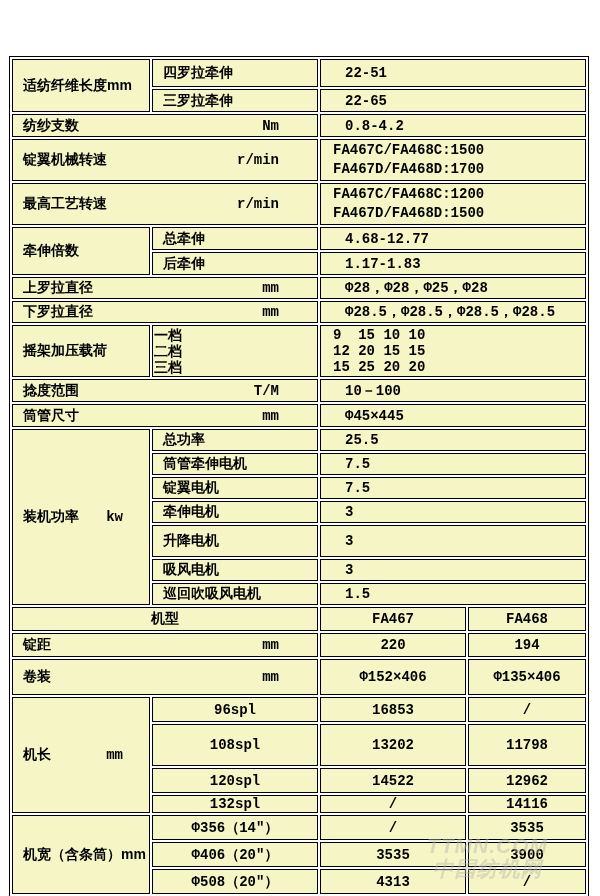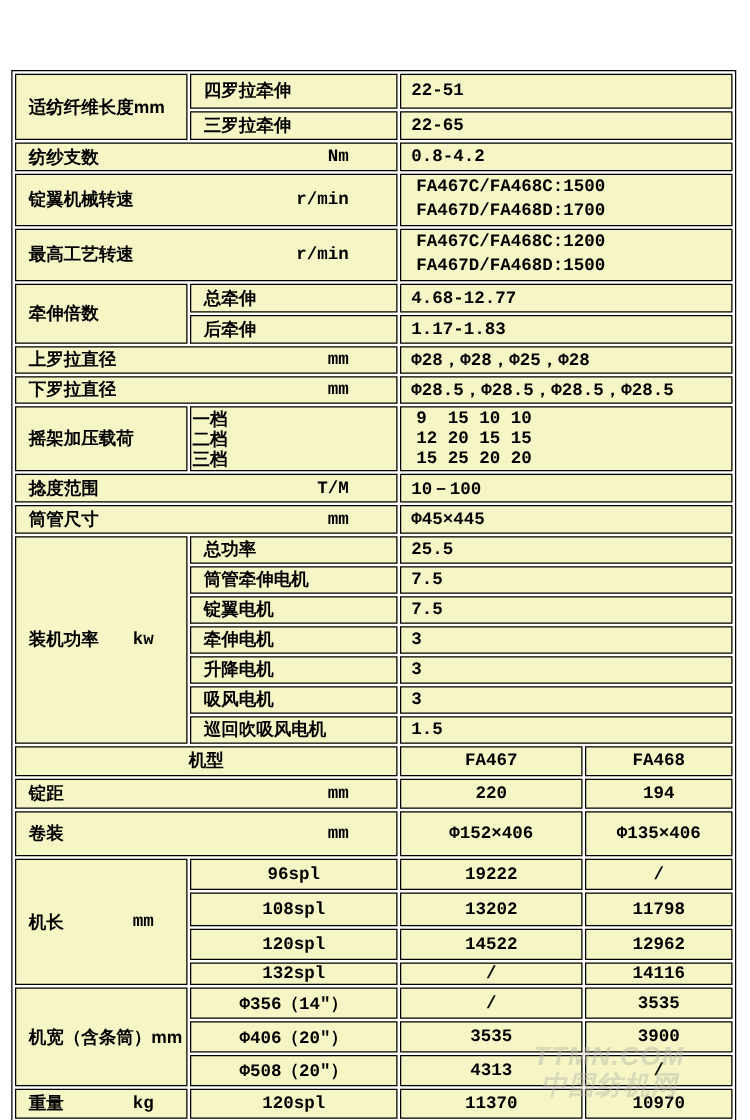--- a/index.html
+++ b/index.html
@@ -15,21 +15,21 @@
         font-size:14px;font-weight:bold;color:#000;}
   
   td.c-label{text-align:left;padding-left:10px;}
   td.c-label-unit{text-align:left;padding-left:10px;}
   td.c-label-center{text-align:center;padding:0;margin-top:33px;}
   td.c-label-lines{text-align:left;}
   td.c-label-lines .line{line-height:16px;}
   
   td.c-value,td.c-value-lines,td.c-value-pre,td.c-value-center{
         font-family:"Liberation Mono","DejaVu Sans Mono",monospace;font-size:15px;}
-  td.c-value{text-align:left;padding-left:8px;}
+  td.c-value{text-align:left;padding-left:24px;}
   td.c-value-lines{text-align:left;padding-left:12px;}
   td.c-value-lines .line{line-height:19px;white-space:pre;}
   td.c-value-pre{text-align:left;padding-left:12px;}
   td.c-value-pre .line{line-height:16px;white-space:pre;}
   td.c-value-center{text-align:center;padding:0;}
   
   .unit{position:absolute;right:38px;top:50%;transform:translateY(-50%);
         font-family:"Liberation Mono","DejaVu Sans Mono",monospace;font-size:14px;font-weight:bold;}
   td.narrow .unit{right:26px;}
   
@@ -125,21 +125,21 @@
           <td colspan="2" class="c-value">7.5</td>
         </tr>
         <tr style="height: 22px;">
           <td class="c-label">锭翼电机</td>
           <td colspan="2" class="c-value">7.5</td>
         </tr>
         <tr style="height: 22px;">
           <td class="c-label">牵伸电机</td>
           <td colspan="2" class="c-value">3</td>
         </tr>
-        <tr style="height: 22px;">
+        <tr style="height: 32px;">
           <td class="c-label">升降电机</td>
           <td colspan="2" class="c-value">3</td>
         </tr>
         <tr style="height: 22px;">
           <td class="c-label">吸风电机</td>
           <td colspan="2" class="c-value">3</td>
         </tr>
         <tr style="height: 22px;">
           <td class="c-label">巡回吹吸风电机</td>
           <td colspan="2" class="c-value">1.5</td>
@@ -155,24 +155,24 @@
           <td class="c-value-center">194</td>
         </tr>
         <tr style="height: 36px;">
           <td colspan="2" class="c-label-unit"><span>卷装</span><span class="unit">mm</span></td>
           <td class="c-value-center">Φ152×406</td>
           <td class="c-value-center">Φ135×406</td>
         </tr>
         <tr style="height: 25px;">
           <td rowspan="4" class="c-label-unit narrow"><span>机长</span><span class="unit">mm</span></td>
           <td class="c-value-center">96spl</td>
-          <td class="c-value-center">19222</td>
-          <td class="c-value-center">/</td>
-        </tr>
-        <tr style="height: 27px;">
+          <td class="c-value-center">16853</td>
+          <td class="c-value-center">/</td>
+        </tr>
+        <tr style="height: 42px;">
           <td class="c-value-center">108spl</td>
           <td class="c-value-center">13202</td>
           <td class="c-value-center">11798</td>
         </tr>
         <tr style="height: 25px;">
           <td class="c-value-center">120spl</td>
           <td class="c-value-center">14522</td>
           <td class="c-value-center">12962</td>
         </tr>
         <tr style="height: 15px;">

